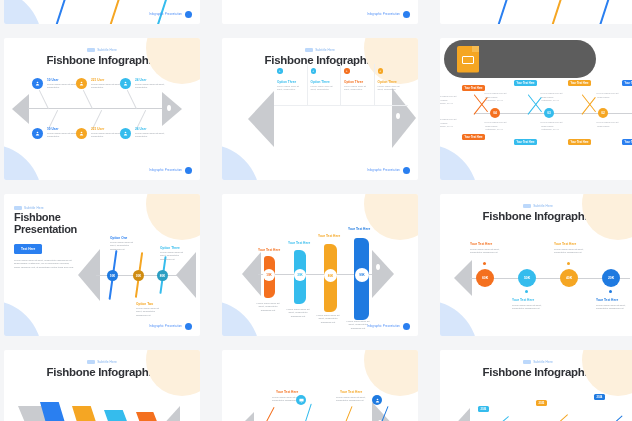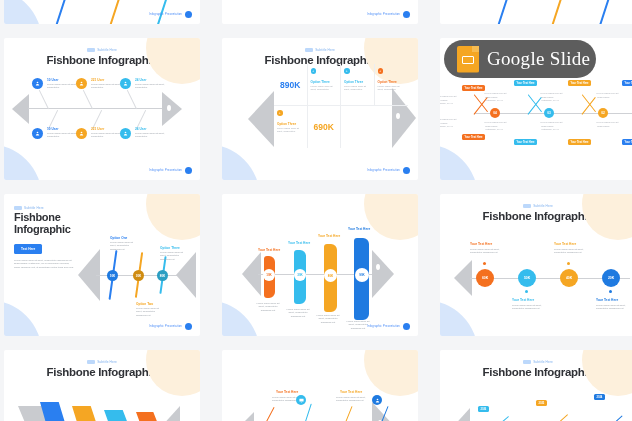--- a/index.html
+++ b/index.html
@@ -255,44 +255,38 @@
       </div>
       <div class="title">Fishbone Infographic</div>
     </div>
 
     <div class="tail-left" style="left:26px;top:53px;border-top-width:28px;border-bottom-width:28px;border-right-width:26px;"></div>
     <div class="head-right" style="left:170px;top:50px;border-top-width:30px;border-bottom-width:30px;border-left-width:24px;"></div>
     <div class="head-eye" style="left:174px;top:75px;"></div>
 
     <div class="matrix">
       <div class="cell">
-        <span class="big-num" style="color:#2a7ff0;">890K</span>
+        <span class="opt-dot" style="background:#35bced;">+</span>
+        <div class="opt-ttl" style="color:#35bced;">Option Three</div>
+        <div class="opt-body">Lorem ipsum dolor sit amet, consectetur</div>
       </div>
       <div class="cell">
         <span class="opt-dot" style="background:#35bced;">+</span>
         <div class="opt-ttl" style="color:#35bced;">Option Three</div>
         <div class="opt-body">Lorem ipsum dolor sit amet, consectetur</div>
       </div>
       <div class="cell">
-        <span class="opt-dot" style="background:#35bced;">+</span>
-        <div class="opt-ttl" style="color:#35bced;">Option Three</div>
-        <div class="opt-body">Lorem ipsum dolor sit amet, consectetur</div>
-      </div>
-      <div class="cell">
         <span class="opt-dot" style="background:#f4701f;">+</span>
         <div class="opt-ttl" style="color:#f4701f;">Option Three</div>
         <div class="opt-body">Lorem ipsum dolor sit amet, consectetur</div>
       </div>
       <div class="cell">
         <span class="opt-dot" style="background:#f5a623;">+</span>
         <div class="opt-ttl" style="color:#f5a623;">Option Three</div>
         <div class="opt-body">Lorem ipsum dolor sit amet, consectetur</div>
-      </div>
-      <div class="cell">
-        <span class="big-num" style="color:#f5a623;">690K</span>
       </div>
     </div>
 
     <div class="footer">
       <span class="footer-txt">Infographic Presentation</span>
       <span class="footer-dot"></span>
     </div>
   </div>
 
   <div class="card">
@@ -335,21 +329,21 @@
 
   <div class="card">
     <div class="cream-circle"></div>
     <div class="blue-quarter"></div>
     <div class="head left">
       <div class="subtitle-wrap" style="justify-content:flex-start;">
         <span class="sub-bar"></span>
         <span class="sub-txt">Subtitle Here</span>
       </div>
       <div class="title left">Fishbone</div>
-      <div class="title left">Infographic</div>
+      <div class="title left">Presentation</div>
       <div class="btn">Text Here</div>
       <div class="body-txt" style="position:static;width:62px;margin-top:5px;">Lorem ipsum dolor sit amet, consectetur adipiscing elit. Suspendisse vestibulum, leo eu bibendum convallis, misne faucibus velit, ut sollicitudin metus tellus sed eros.</div>
     </div>
 
     <div class="tail-left" style="left:74px;top:55px;border-top-width:26px;border-bottom-width:26px;border-right-width:22px;"></div>
     <div class="spine" style="left:92px;top:81px;width:92px;"></div>
     <div class="tail-left" style="left:172px;top:58px;border-top-width:23px;border-bottom-width:23px;border-right-width:20px;"></div>
 
     <div class="stroke" style="left:108px;top:56px;height:50px;background:#2a7ff0;transform:rotate(8deg);"></div>
     <div class="stroke" style="left:134px;top:58px;height:46px;background:#f5a623;transform:rotate(8deg);"></div>
@@ -534,14 +528,13 @@
   </div>
 
 </div>
 
 <div class="gs-badge">
   <span class="gs-icon">
     <span class="sheet"></span>
       <span class="fold"></span>
       <span class="win"></span>
   </span>
-  <span class="gs-text">Google Slide</span>
 </div>
 
 </body></html>

